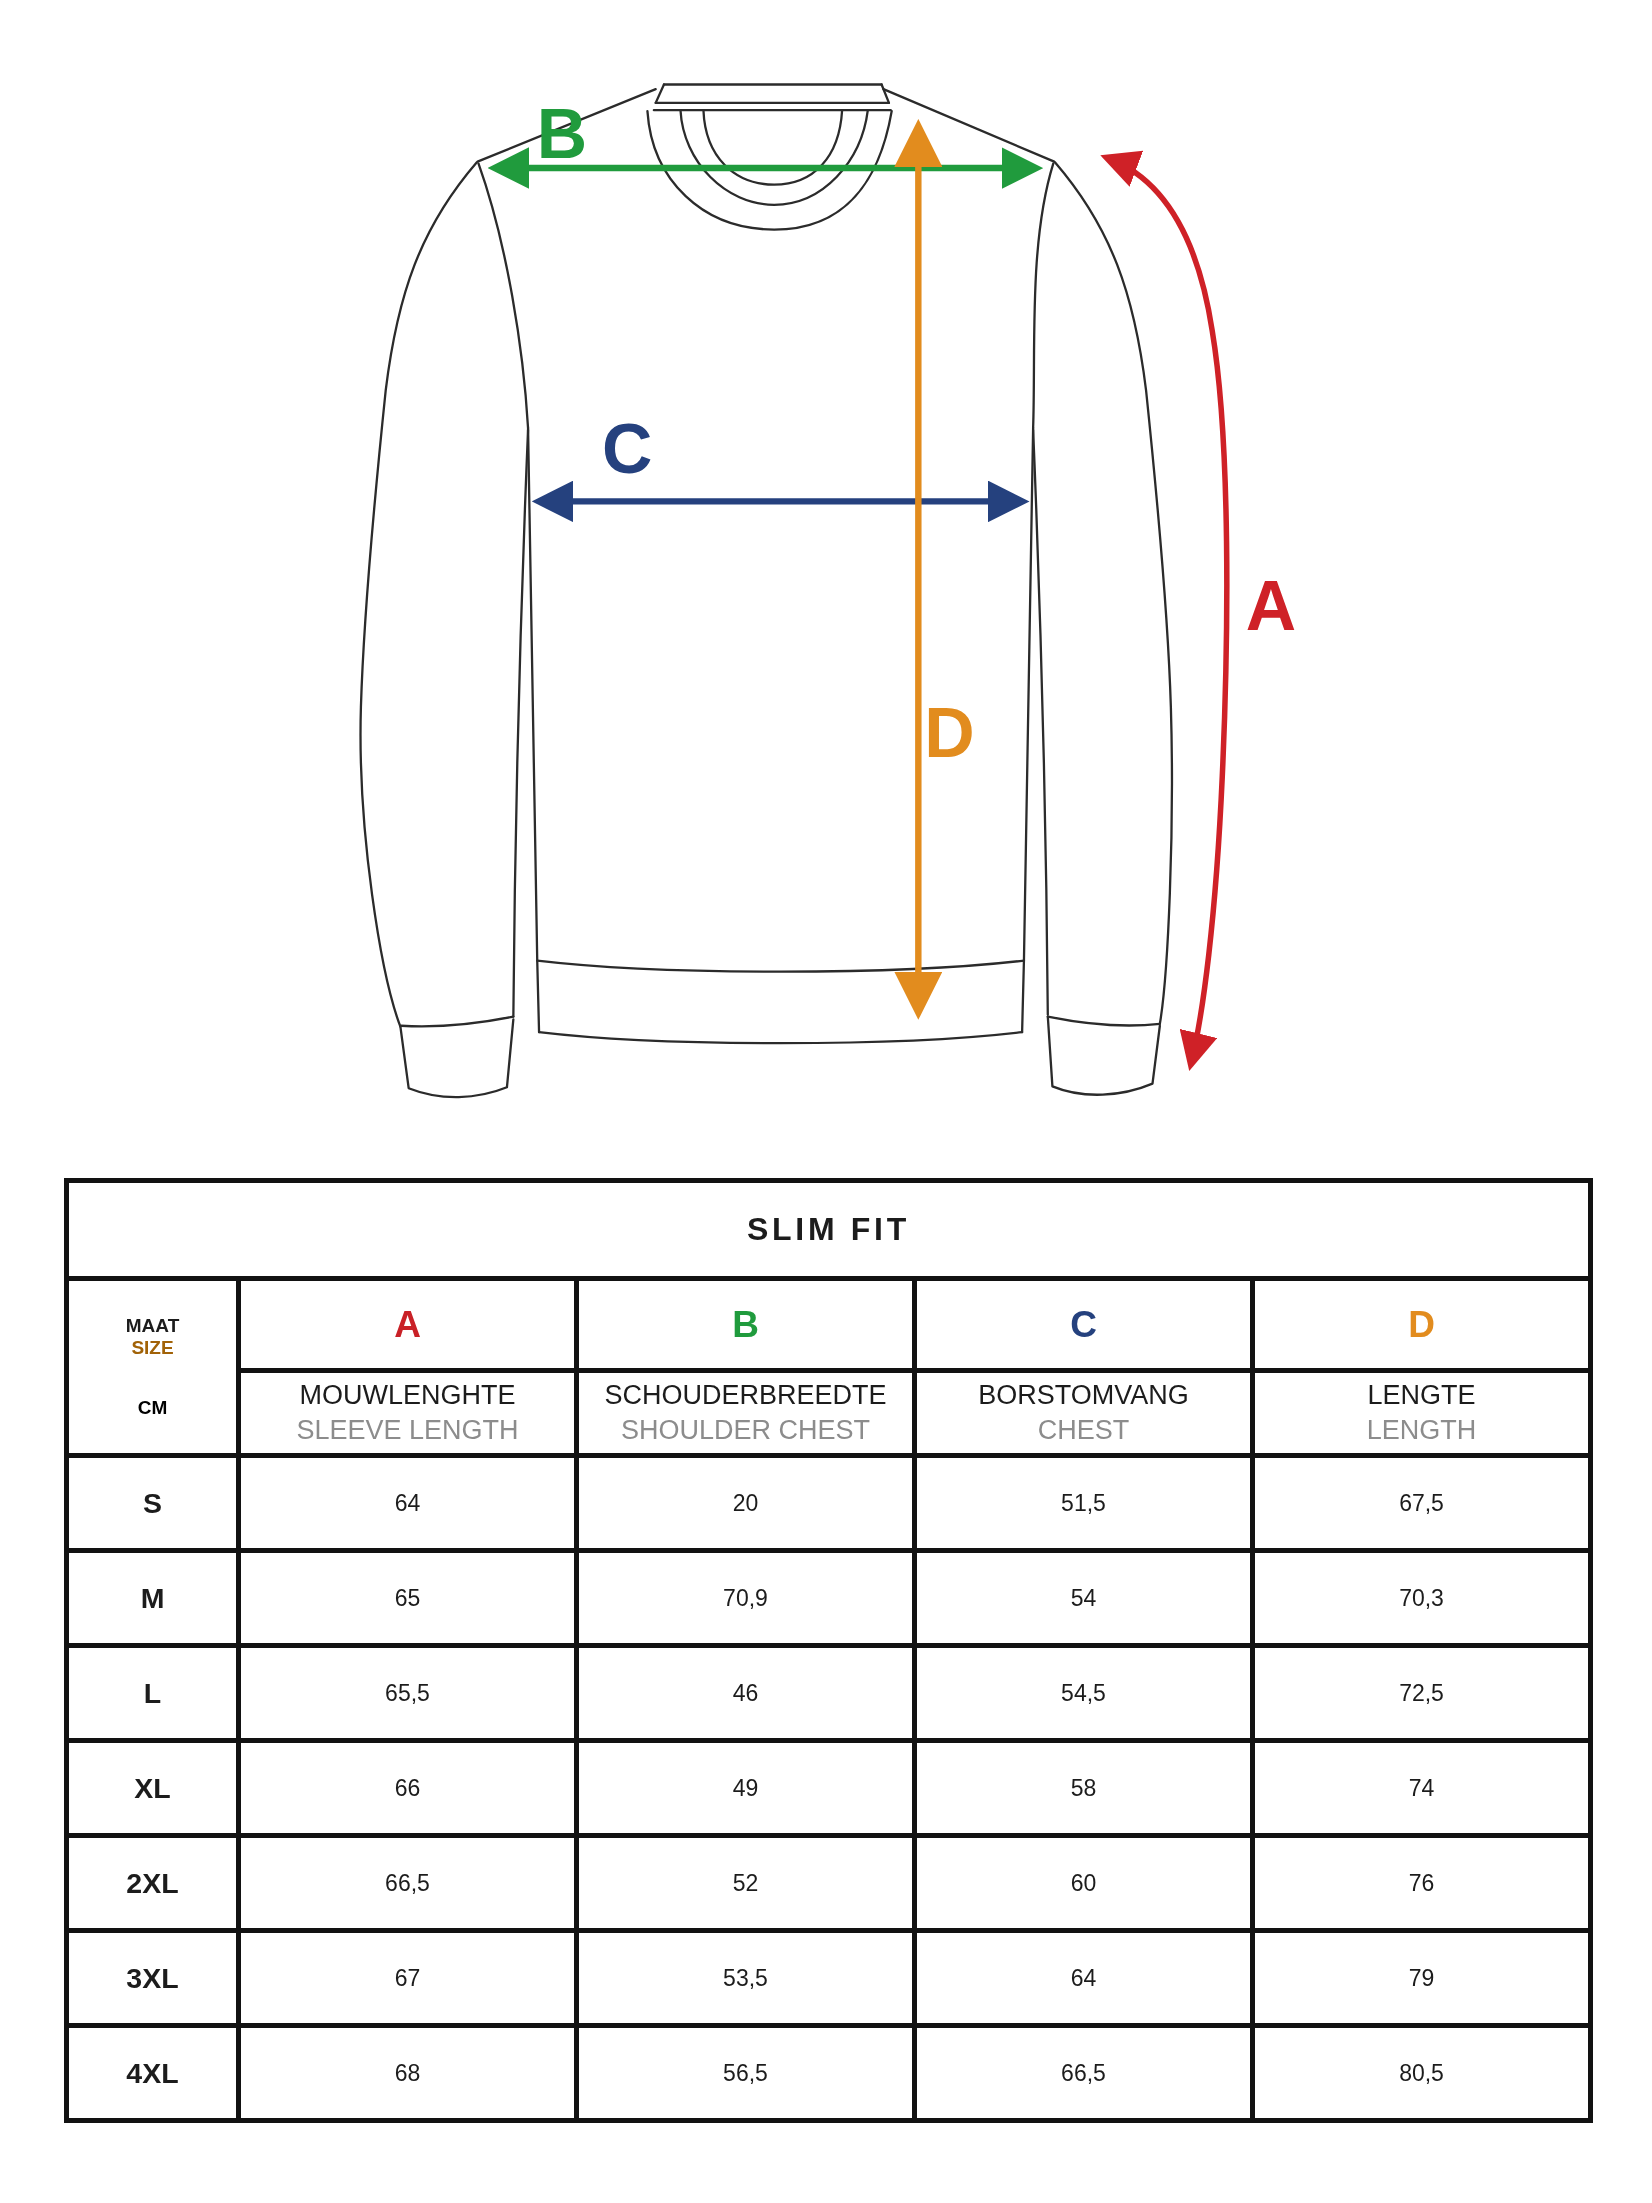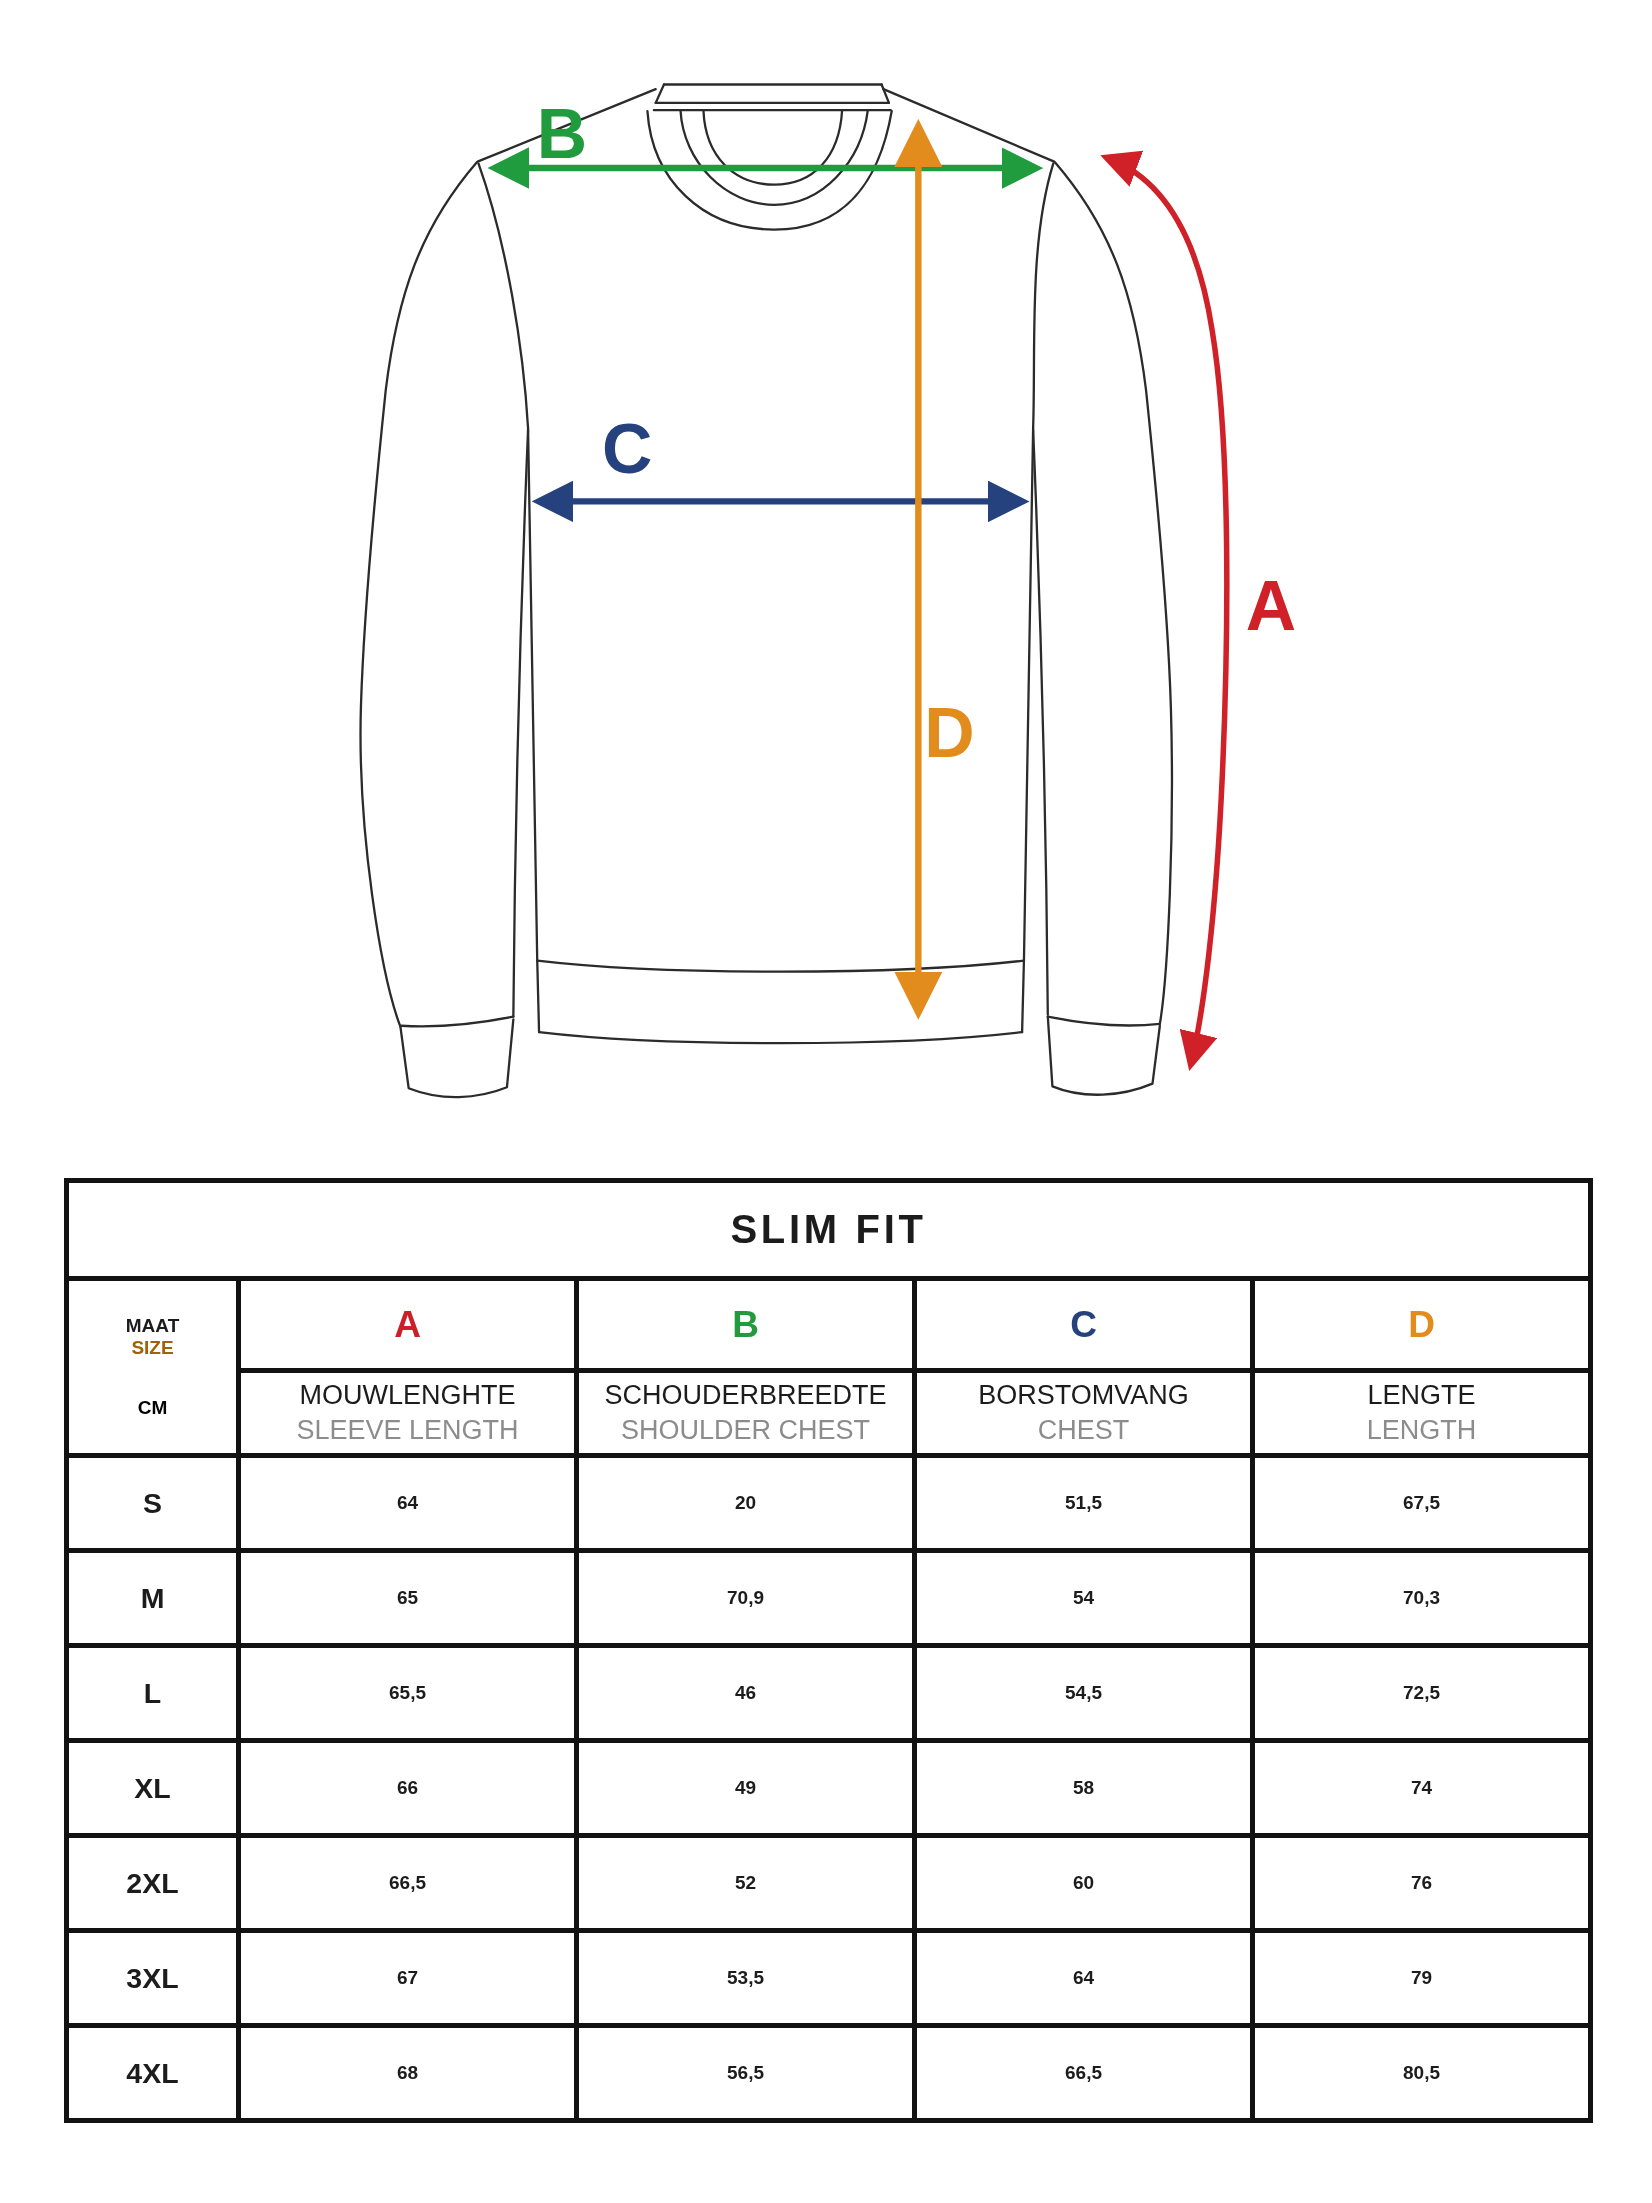--- a/index.html
+++ b/index.html
@@ -4,33 +4,33 @@
 <style>
   html,body{margin:0;padding:0;background:#fff;}
   .page{position:relative;width:1653px;height:2204px;background:#ffffff;overflow:hidden;
         font-family:"Liberation Sans",sans-serif;color:#1c1c1c;}
   .diagram{position:absolute;left:0;top:0;width:1653px;height:1203px;}
   .diagram svg{display:block;width:100%;height:100%;}
   .size-table-wrap{position:absolute;left:64px;top:1178px;width:1523px;height:939px;}
   table.size-table{width:100%;height:100%;border-collapse:collapse;table-layout:fixed;}
   table.size-table td{border:5.5px solid #121212;text-align:center;vertical-align:middle;
         padding:0;background:#fff;}
-  td.title-cell{font-size:40px;font-weight:700;letter-spacing:3.7px;}
+  td.title-cell{font-size:32px;font-weight:700;letter-spacing:3.7px;}
   td.letter-cell{font-size:37px;font-weight:700;}
   .letter-a{color:#c92127;} .letter-b{color:#209b3d;}
   .letter-c{color:#25417e;} .letter-d{color:#e28c1e;}
   td.size-head-cell{font-size:19px;font-weight:700;}
   .size-head-stack{display:flex;flex-direction:column;align-items:center;justify-content:center;height:100%;}
   .size-head-maat{color:#1c1c1c;line-height:1.15;}
   .size-head-size{color:#a16207;line-height:1.15;}
   .size-head-cm{color:#000000;margin-top:39px;}
   td.desc-cell{font-size:27px;font-weight:400;line-height:1.3;}
   .desc-nl{color:#1c1c1c;}
   .desc-en{color:#8c8c8c;}
-  td.data-cell{font-size:19px;font-weight:700;}
+  td.data-cell{font-size:23px;font-weight:400;}
   td.row-size-cell{font-size:28.5px;font-weight:600;}
 </style>
 </head>
 <body>
 
 <div class="page">
 
   <div class="diagram">
     <svg viewBox="0 0 1800 1310" xmlns="http://www.w3.org/2000/svg">
       <defs>

